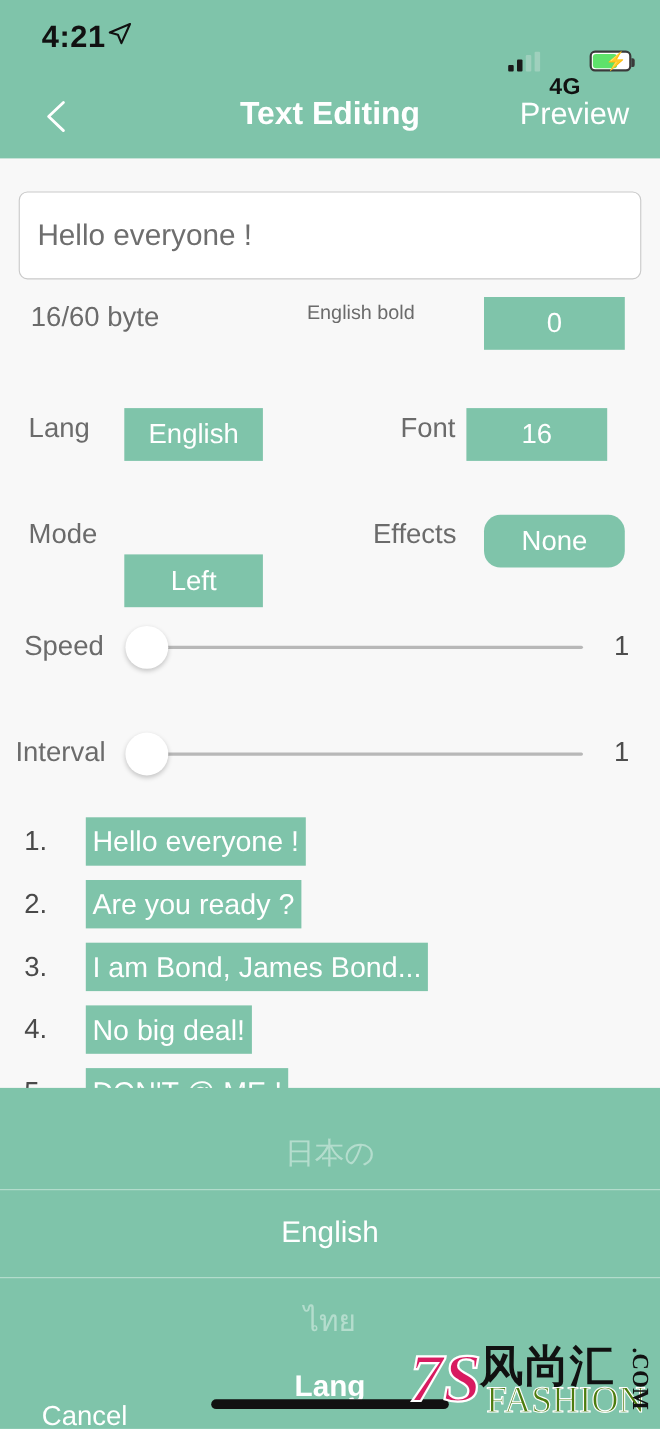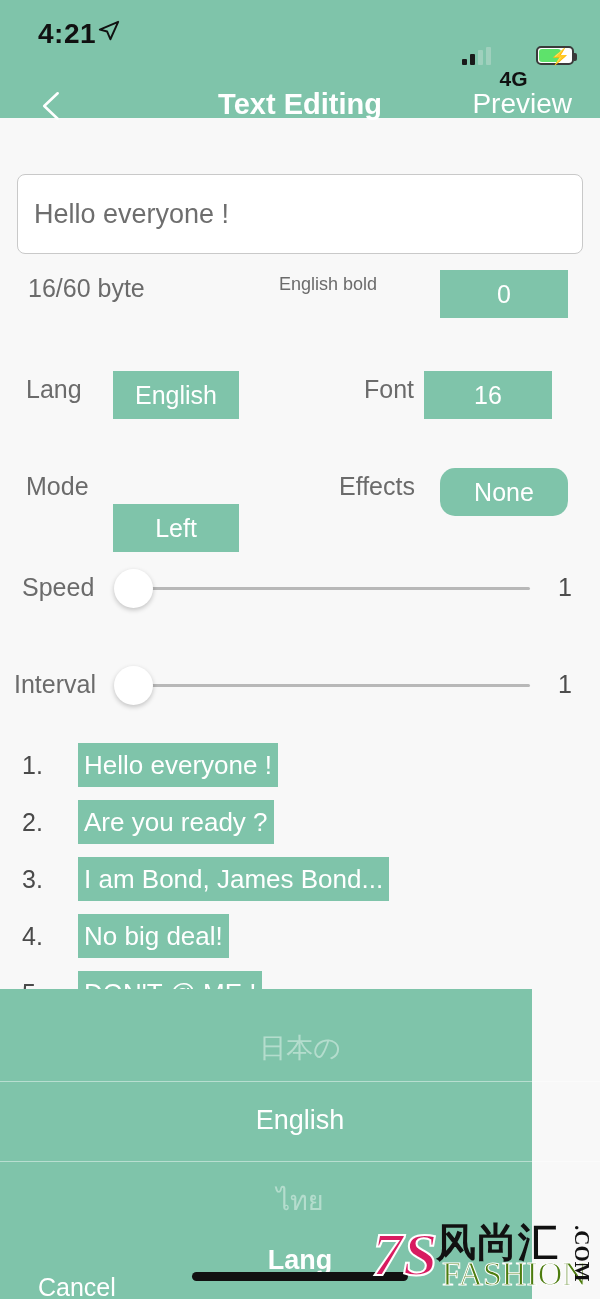--- a/index.html
+++ b/index.html
@@ -7,21 +7,21 @@
   body {
     font-family:"Liberation Sans", sans-serif;
     background:#f8f8f8;
     position:relative;
     overflow:hidden;
     -webkit-font-smoothing:antialiased;
   }
 
   
   .header {
-    position:absolute; left:0; top:0; width:600px; height:118px;
+    position:absolute; left:0; top:0; width:600px; height:144px;
     background:#7fc4aa;
   }
   .statusbar {
     position:absolute; left:0; top:0; width:600px; height:62px;
   }
   .sb-time {
     position:absolute; left:38px; top:18px;
     font-size:28px; font-weight:bold; color:#111;
     letter-spacing:0.5px;
   }
@@ -128,21 +128,21 @@
     font-size:25px; color:#4a4a4a;
   }
   .pitem .txt {
     position:absolute; left:78px; top:2px; height:44px;
     background:#7fc4aa; color:#ffffff; font-size:26px;
     display:inline-flex; align-items:center; padding:0 6px;
   }
 
   
   .sheet {
-    position:absolute; left:0; top:989px; width:532px; height:310px;
+    position:absolute; left:0; top:989px; width:600px; height:310px;
     background:#7fc4aa;
   }
   .sheet .opt {
     position:absolute; left:0; width:600px; height:78px;
     display:flex; align-items:center; justify-content:center;
     font-size:27px;
   }
   .opt-prev { top:20px; color:rgba(255,255,255,0.42); }
   .opt-sel  { top:92px; color:#ffffff; font-size:30px; }
   .opt-next { top:172px; color:rgba(255,255,255,0.42); }

